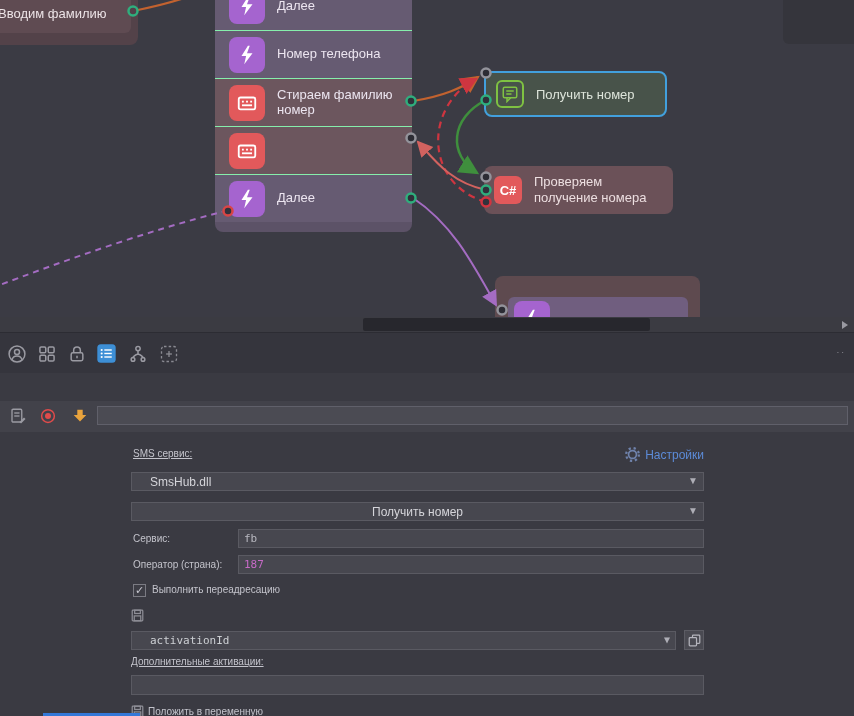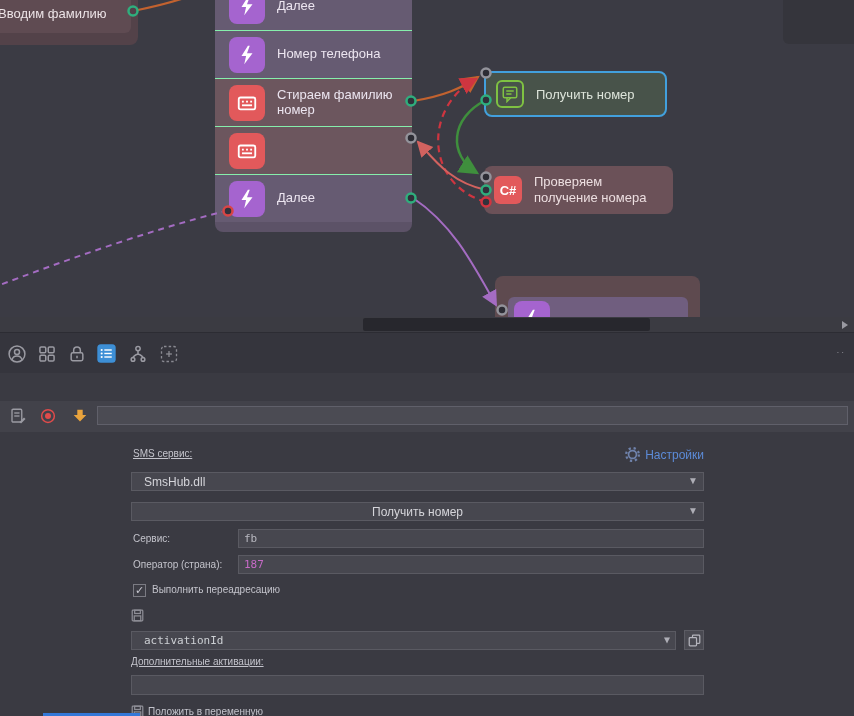--- a/index.html
+++ b/index.html
@@ -57,21 +57,21 @@
   .ticon{position:absolute;top:5px;width:19px;height:19px;display:flex;align-items:center;justify-content:center;}
   .tinput{position:absolute;left:97px;top:5px;width:751px;height:19px;background:#4b4b53;border:1px solid #60606a;
           box-sizing:border-box;color:#d5d5da;font-size:11px;padding:0 4px;outline:none;}
   
   .form{position:absolute;left:0;top:432px;width:854px;height:284px;background:#3a3a42;overflow:hidden;}
   .flabel{position:absolute;font-size:10px;color:#c3c3cb;}
   .flink{text-decoration:underline;}
   .settings{position:absolute;left:0;width:704px;display:flex;justify-content:flex-end;align-items:flex-end;gap:5px;}
   .settings .stxt{color:#5c8bd8;font-size:12px;}
   .combo{position:absolute;height:19px;background:#47474f;border:1px solid #5a5a62;box-sizing:border-box;
-         display:flex;align-items:center;color:#d5d5da;font-size:12px;padding:0 12px;}
+         display:flex;align-items:center;color:#d5d5da;font-size:12px;padding:0 18px;}
   .combo .arr{position:absolute;right:5px;top:2px;color:#aeaeb6;font-size:10px;}
   .finput{position:absolute;height:19px;background:#47474f;border:1px solid #5a5a62;box-sizing:border-box;
           font-family:"DejaVu Sans Mono",monospace;font-size:11px;color:#b9b9c1;padding:0 5px;outline:none;}
   .mono{font-family:"DejaVu Sans Mono",monospace;}
   .pink{color:#c66ac6;}
   .checkbox{position:absolute;width:13px;height:13px;background:#3d3d45;border:1px solid #7b7b83;box-sizing:border-box;
             color:#c9c9d1;font-size:11px;line-height:11px;text-align:center;}
   .copybtn{position:absolute;width:20px;height:20px;background:#4a4a52;border:1px solid #5c5c64;box-sizing:border-box;
            display:flex;align-items:center;justify-content:center;}
   .bluebar{position:absolute;left:43px;top:281px;width:97px;height:3px;background:#3478d8;}

